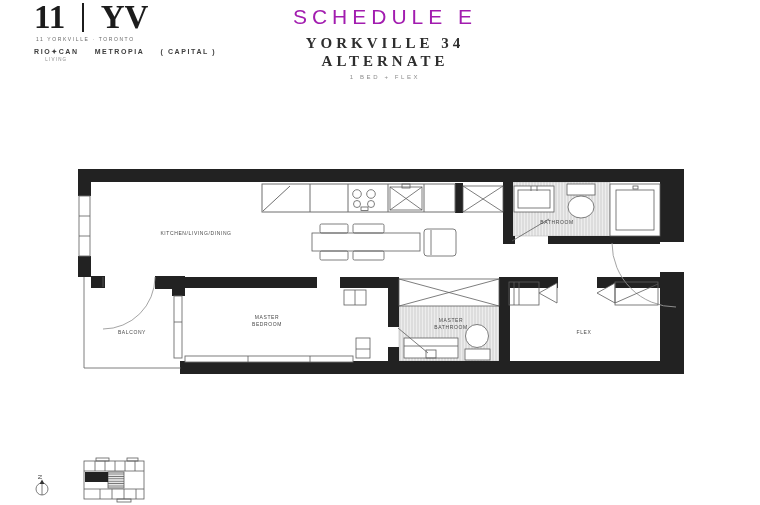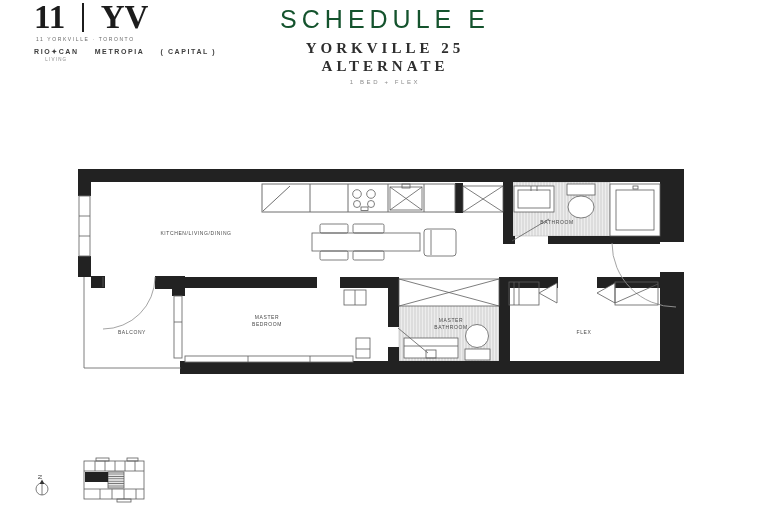--- a/index.html
+++ b/index.html
@@ -12,21 +12,21 @@
              font-family:"Liberation Serif",serif;font-size:33px;font-weight:700;line-height:0.95;}
   .logo-bar{width:1.5px;background:var(--ink);margin:1px 0;}
   .logo-tagline{margin-top:3px;font-size:5px;letter-spacing:1.6px;color:#6a6a6a;padding-left:2px;}
   .partners{display:flex;align-items:flex-start;gap:16px;margin-top:6px;}
   .partner{font-size:7px;font-weight:700;letter-spacing:1.6px;color:#3d3d3d;}
   .partner-stack{display:flex;flex-direction:column;align-items:center;}
   .partner-sub{font-size:4.5px;font-weight:400;letter-spacing:1.2px;color:#8a8a8a;margin-top:1px;}
 
   
   .title-block{position:absolute;left:240px;top:5px;width:290px;text-align:center;color:var(--ink);}
-  .schedule{margin:0;font-weight:400;font-size:25px;letter-spacing:5px;color:#14532d;}
+  .schedule{margin:0;font-weight:400;font-size:21px;letter-spacing:5px;color:#a21caf;}
   .project,.variant{margin:0;font-family:"Liberation Serif",serif;font-weight:700;
                     font-size:15px;letter-spacing:4px;color:#2e2e2e;}
   .project{margin-top:6px;}
   .variant{margin-top:1px;}
   .unit-type{margin-top:4px;font-size:6px;letter-spacing:2.6px;color:var(--muted);}
 
   
   svg.overlay{position:absolute;left:0;top:0;}
   .wall rect{fill:var(--wall);}
   .thin{fill:none;stroke:var(--line);stroke-width:1;}
@@ -55,21 +55,21 @@
         <span>RIO✦CAN</span>
         <span class="partner-sub">LIVING</span>
       </div>
       <div class="partner">METROPIA</div>
       <div class="partner">( CAPITAL )</div>
     </div>
   </div>
 
   <div class="title-block">
     <h1 class="schedule">SCHEDULE E</h1>
-    <h2 class="project">YORKVILLE 25</h2>
+    <h2 class="project">YORKVILLE 34</h2>
     <h2 class="variant">ALTERNATE</h2>
     <div class="unit-type">1 BED + FLEX</div>
   </div>
 
   <svg class="overlay" width="760" height="505" viewBox="0 0 760 505">
     <defs>
       <pattern id="hatch" width="3" height="3" patternUnits="userSpaceOnUse">
         <rect width="3" height="3" fill="var(--hatch-bg)"></rect>
         <line x1="1" y1="0" x2="1" y2="3" stroke="var(--hatch-line)" stroke-width="0.9"></line>
       </pattern>

